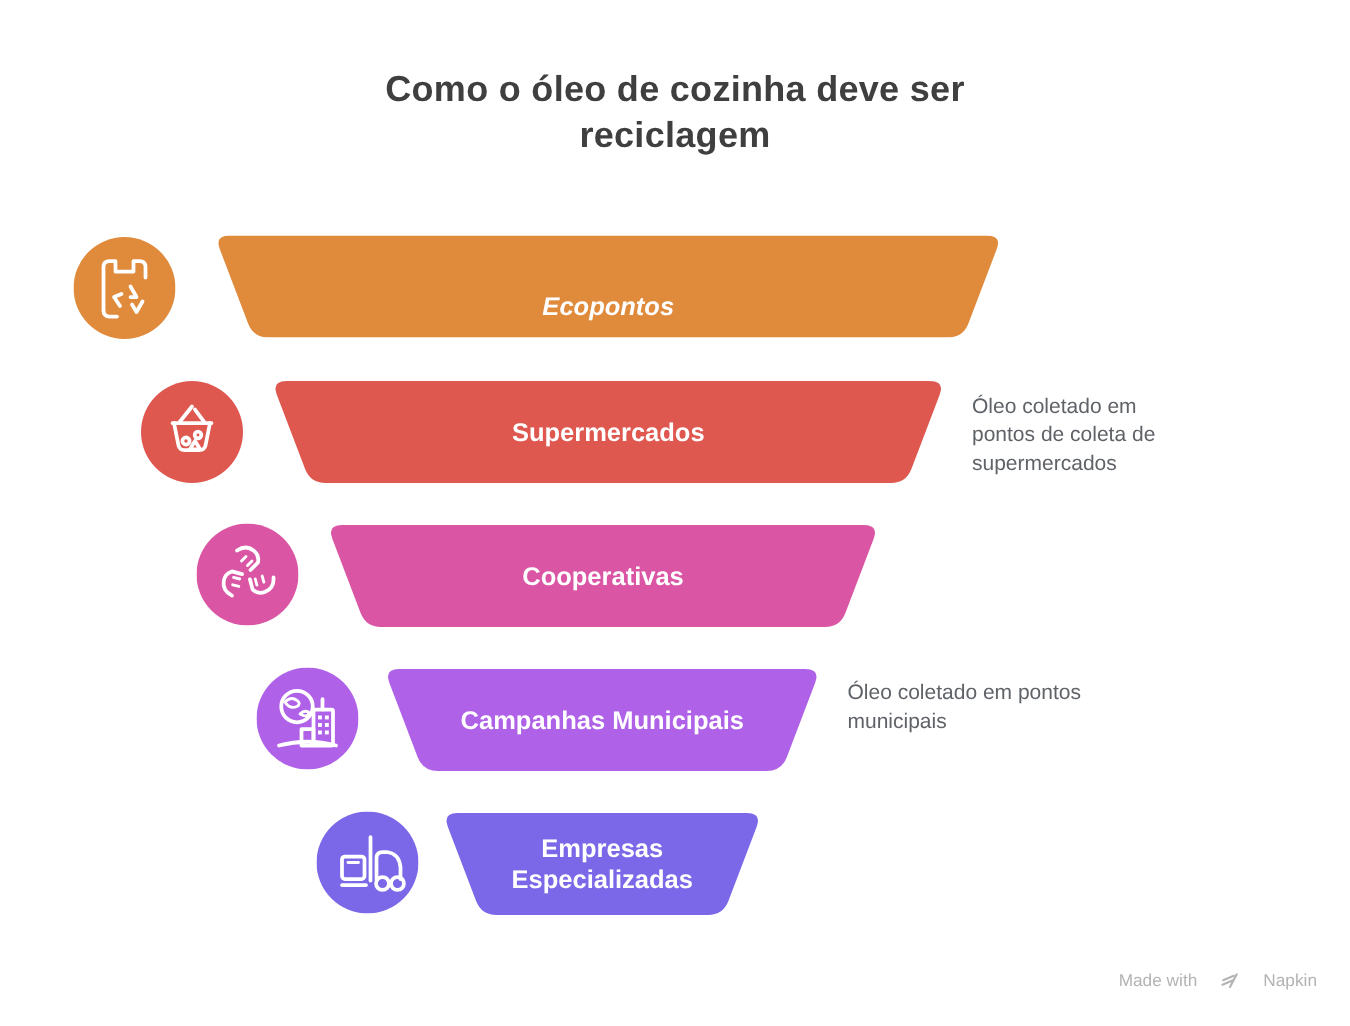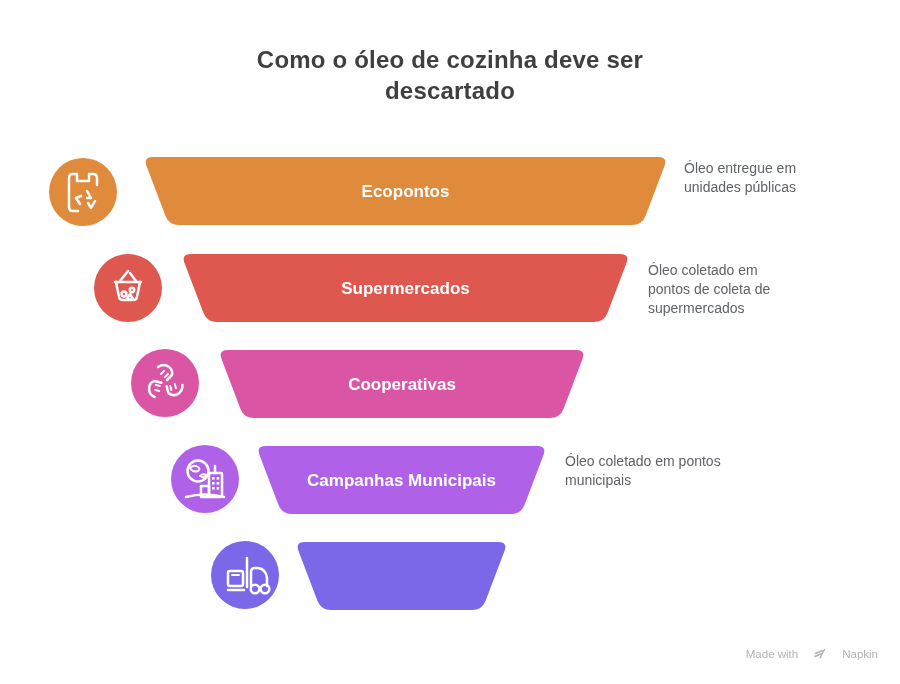--- a/index.html
+++ b/index.html
@@ -20,21 +20,21 @@
   .badge{position:absolute;width:68px;height:68px;display:block;}
   .badge path, .badge circle.i, .badge rect.i, .badge line{
     fill:none;stroke:#ffffff;stroke-width:2.5;stroke-linecap:round;stroke-linejoin:round;
   }
   .badge .thin{stroke-width:1.9;}
   .badge .win{fill:#ffffff;stroke:none;}
   .desc{
     position:absolute;font-size:14px;line-height:19px;color:#5f6368;
   }
   
-  .trap.r1{left:143px;top:157px;width:525px;}  .label.r1{left:143px;top:157px;width:525px;}
+  .trap.r1{left:143px;top:157px;width:525px;}  .label.r1{left:143px;top:170px;width:525px;font-style:italic;}
   .trap.r2{left:181px;top:254px;width:449px;}  .label.r2{left:181px;top:254px;width:449px;text-align:center;}
   .trap.r3{left:218px;top:350px;width:368px;}  .label.r3{left:218px;top:350px;width:368px;}
   .trap.r4{left:256px;top:446px;width:291px;}  .label.r4{left:256px;top:446px;width:291px;text-align:right;}
   .trap.r5{left:295px;top:542px;width:213px;}  .label.r5{left:295px;top:542px;width:213px;padding:0 30px;box-sizing:border-box;}
   .badge.r1{left:49px;top:158px;}
   .badge.r2{left:94px;top:254px;}
   .badge.r3{left:131px;top:349px;}
   .badge.r4{left:171px;top:445px;}
   .badge.r5{left:211px;top:541px;}
   .desc.r1{left:684px;top:159px;width:150px;}
@@ -47,35 +47,34 @@
     font-size:11.5px;color:#b3b3b3;
   }
   .napkin-logo{display:block;}
   .napkin-logo path{fill:none;stroke:#b3b3b3;stroke-width:1.4;stroke-linecap:round;}
 </style>
 </head>
 <body>
 
 <div class="canvas">
 
-  <h1 class="title">Como o óleo de cozinha deve ser descartado</h1>
+  <h1 class="title">Como o óleo de cozinha deve ser reciclagem</h1>
 
   <svg class="badge r1" viewBox="0 0 68 68">
     <circle cx="34" cy="34" r="34" fill="#E08A3C"></circle>
     <path d="M20,49 V20 q0,-4 4,-4 h4 v7 h12 v-7 h4 q4,0 4,4 v7"></path>
     <path d="M20,49 q0,4 4,4 h5"></path>
     <path d="M38,33 l4,7 h-4"></path>
     <path d="M46,43 l-4,7 -3,-5"></path>
     <path d="M31,46 l-4,-6 5,-2"></path>
   </svg>
   <svg class="trap r1" viewBox="0 0 525 68">
     <path d="M10,0 L515,0 Q525,0 521.4,9.3 L502.6,58.7 Q499,68 489,68 L36,68 Q26,68 22.4,58.7 L3.6,9.3 Q0,0 10,0 Z" fill="#E08A3C"></path>
   </svg>
   <div class="label r1">Ecopontos</div>
-  <div class="desc r1">Óleo entregue em unidades públicas</div>
 
   <svg class="badge r2" viewBox="0 0 68 68">
     <circle cx="34" cy="34" r="34" fill="#DF5850"></circle>
     <path d="M21,28 H47"></path>
     <path d="M26,27 L34,17 M42,27 L36,19"></path>
     <path d="M22,28 l3,15 q0.6,3 4,3 h10 q3.4,0 4,-3 l3,-15"></path>
     <circle class="i" cx="30" cy="40" r="2.4"></circle>
     <circle class="i" cx="38" cy="36" r="2.2"></circle>
     <path d="M36,40 l3.4,5.5 h-6.8 Z"></path>
   </svg>
@@ -133,20 +132,21 @@
     <rect class="i" x="17" y="30" width="15" height="15" rx="2"></rect>
     <path class="thin" d="M21,34 h7"></path>
     <path d="M17,49 H33"></path>
     <path d="M40,45 V31 q0,-4 4,-4 h3 q8,1 9,10 v8"></path>
     <circle class="i" cx="44" cy="48" r="4.3"></circle>
     <circle class="i" cx="54" cy="48" r="4.3"></circle>
   </svg>
   <svg class="trap r5" viewBox="0 0 213 68">
     <path d="M10,0 L203,0 Q213,0 209.4,9.3 L190.6,58.7 Q187,68 177,68 L36,68 Q26,68 22.4,58.7 L3.6,9.3 Q0,0 10,0 Z" fill="#7A68E8"></path>
   </svg>
+  <div class="label r5">Empresas Especializadas</div>
 
   <div class="watermark">
     <span>Made with</span>
     <svg class="napkin-logo" width="12" height="12" viewBox="0 0 12 12">
       <path d="M1,8.5 L8,5.5 M1.5,5.5 L8.5,2.5 M6,10 L10.5,1.5"></path>
     </svg>
     <span>Napkin</span>
   </div>
 
 </div>

